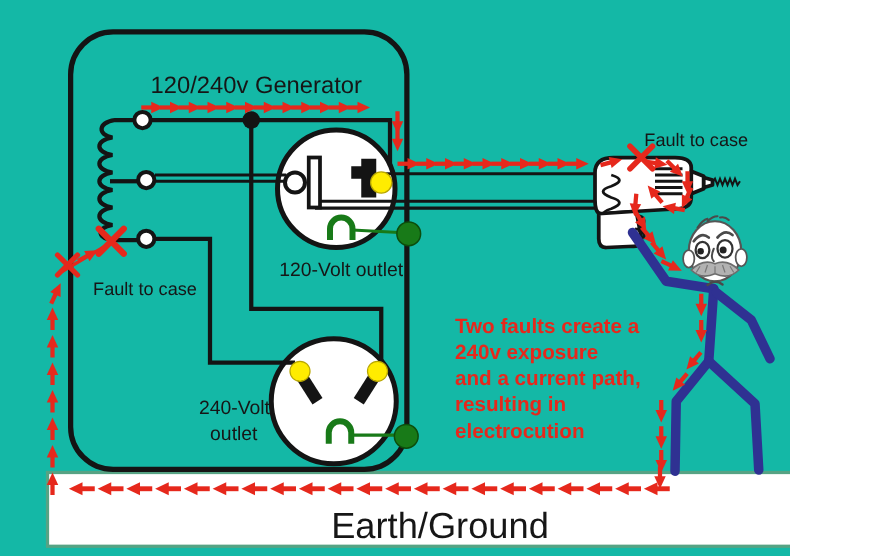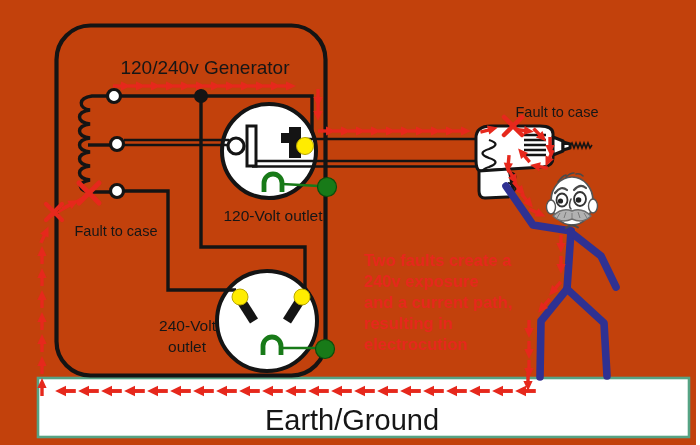--- a/index.html
+++ b/index.html
@@ -1,20 +1,20 @@
 <!DOCTYPE html>
 <html style="--red: #e6281c; --blue: #2f3192; --green: #187a18; --yellow: #ffec00; --teal: #56a384; --ink: #141414;"><head>
 <meta charset="utf-8">
 <style>
   :root{
     --red:#e6281c; --blue:#2f3192; --green:#187a18; --yellow:#ffec00;
     --teal:#56a384; --ink:#141414;
   }
   html,body{margin:0;padding:0;background:#fff;}
-  .stage{position:relative;width:696px;height:445px;background:#c2410c;overflow:hidden;
+  .stage{position:relative;width:632px;height:445px;background:#14b8a6;overflow:hidden;
          font-family:"Liberation Sans","DejaVu Sans",sans-serif;}
   svg text{font-family:"Liberation Sans","DejaVu Sans",sans-serif;}
   .wire{fill:none;stroke:var(--ink);stroke-width:3.4px;}
   .wire2{fill:none;stroke:var(--ink);stroke-width:2.5px;}
   .case{fill:none;stroke:var(--ink);stroke-width:4.2px;}
   .outlet{fill:#fff;stroke:var(--ink);stroke-width:4px;}
   .tap{fill:#fff;stroke:var(--ink);stroke-width:3.2px;}
   .slot{fill:var(--ink);stroke:none;}
   .bar{stroke:var(--ink);stroke-width:9.5px;stroke-linecap:butt;}
   .ydot{fill:var(--yellow);stroke:#b9a700;stroke-width:1px;}

